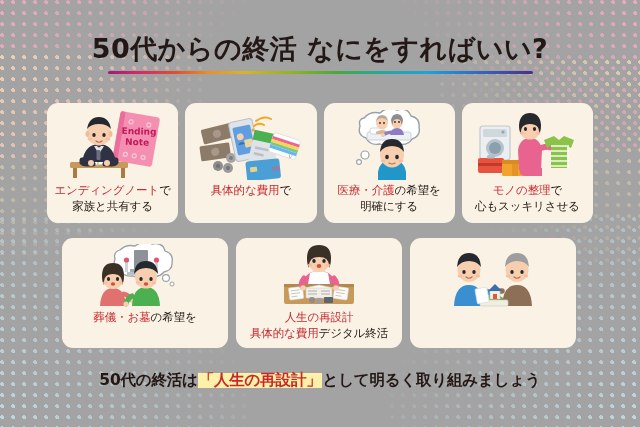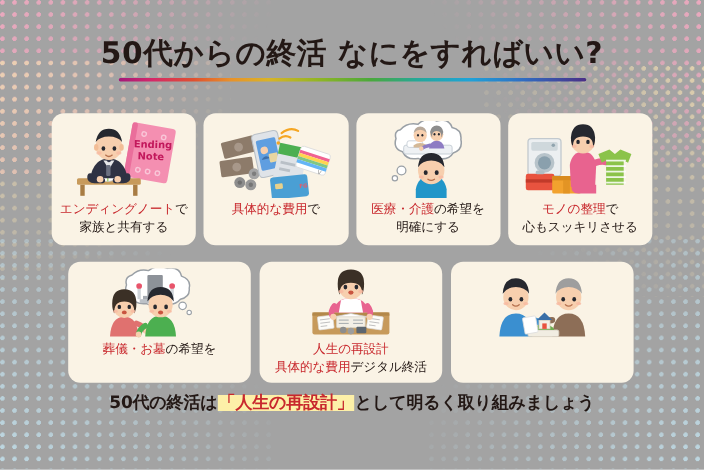--- a/index.html
+++ b/index.html
@@ -170,21 +170,21 @@
     font-weight: normal;
     line-height: 1.35;
     color: #231815;
     letter-spacing: -0.1px;
   }
   .card-label .hl { color: #c8282d; }
 
   
   #footer {
     position: absolute;
-    left: 0; top: 356px;
+    left: 0; top: 370px;
     width: 640px;
     text-align: center;
     z-index: 5;
     font-family: "DejaVu Sans", "Liberation Sans", sans-serif;
     font-size: 15.5px;
     font-weight: bold;
     color: #231815;
     letter-spacing: -0.2px;
     white-space: nowrap;
   }

